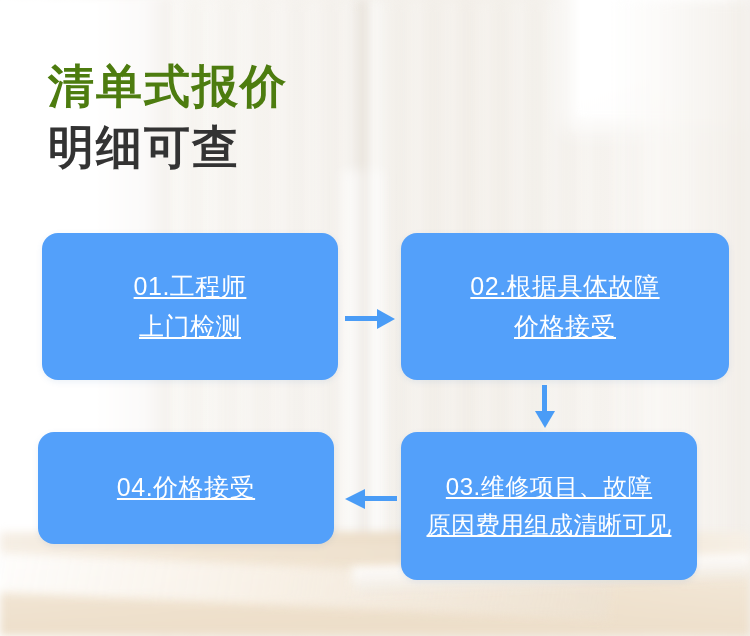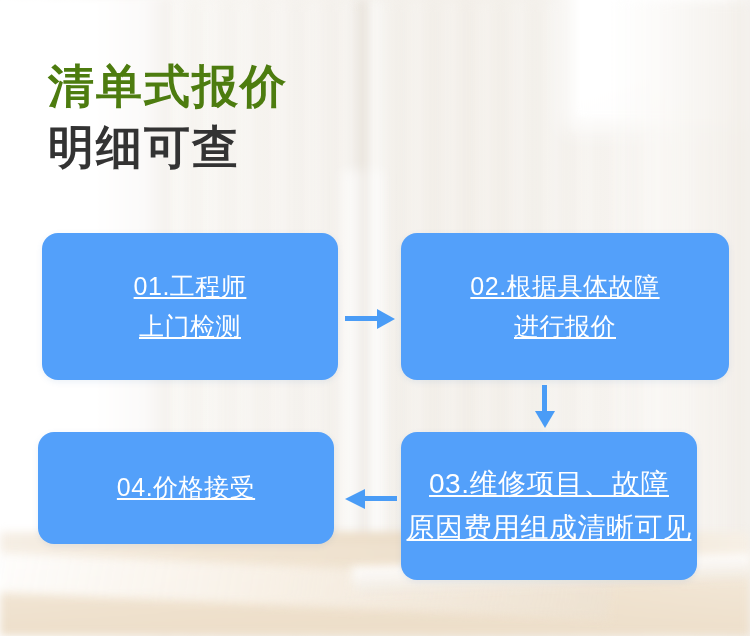--- a/index.html
+++ b/index.html
@@ -149,21 +149,21 @@
     font-size: 25px;
     line-height: 1.58;
     letter-spacing: .5px;
     white-space: nowrap;
   }
 
   #box-01 { left: 42px;  top: 233px; width: 296px; height: 147px; }
   #box-02 { left: 401px; top: 233px; width: 328px; height: 147px; }
   #box-04 { left: 38px;  top: 432px; width: 296px; height: 112px; }
   #box-03 { left: 401px; top: 432px; width: 296px; height: 148px; }
-  #box-03 .box-line { font-size: 28px; }
+  #box-03 .box-line { font-size: 24px; }
 
   
   .arrow {
     position: absolute;
     z-index: 6;
   }
   #arrow-right { left: 345px; top: 306px; width: 52px; height: 26px; }
   #arrow-down  { left: 532px; top: 385px; width: 26px; height: 44px; }
   #arrow-left  { left: 341px; top: 486px; width: 56px; height: 26px; }
 </style>
@@ -189,21 +189,21 @@
     <div class="headline-line dark">明细可查</div>
   </div>
 
   <div class="box" id="box-01">
     <div class="box-line">01.工程师</div>
     <div class="box-line">上门检测</div>
   </div>
 
   <div class="box" id="box-02">
     <div class="box-line">02.根据具体故障</div>
-    <div class="box-line">进行报价</div>
+    <div class="box-line">价格接受</div>
   </div>
 
   <div class="box" id="box-03">
     <div class="box-line">03.维修项目、故障</div>
     <div class="box-line">原因费用组成清晰可见</div>
   </div>
 
   <div class="box" id="box-04">
     <div class="box-line">04.价格接受</div>
   </div>

